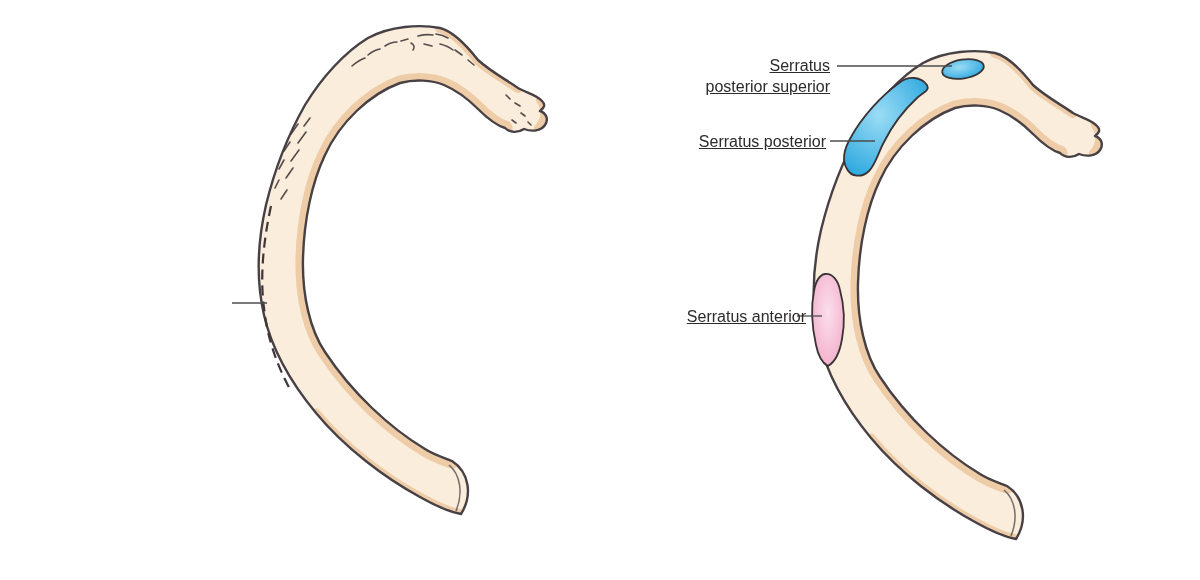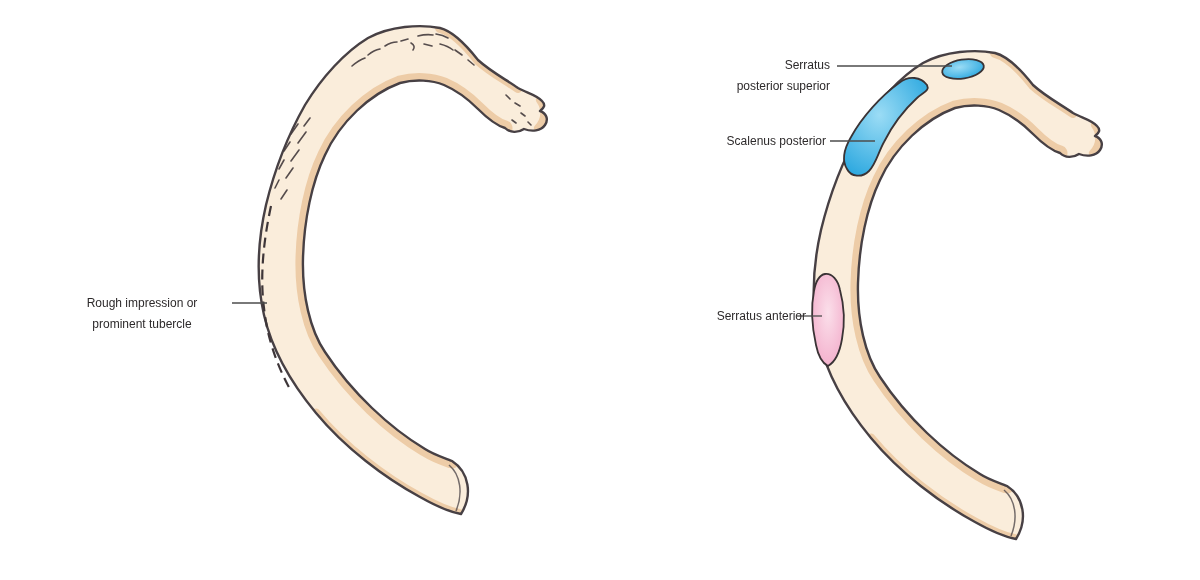--- a/index.html
+++ b/index.html
@@ -19,21 +19,21 @@
   .figure{position:relative;width:1200px;height:580px;background:var(--background);overflow:hidden;}
   .figure svg{position:absolute;left:0;top:0;}
   .bone-fill{fill:var(--bone-fill);stroke:none;}
   .bone-outline{fill:none;stroke:var(--bone-outline);stroke-width:2.4;stroke-linejoin:round;}
   .shade{fill:none;stroke:var(--bone-shading);stroke-linecap:round;}
   .texture{fill:none;stroke:#443B3D;stroke-width:1.6;stroke-linecap:round;opacity:.9;}
   .rough-dash{fill:none;stroke:#3E3639;stroke-width:2.2;stroke-dasharray:10 6;stroke-linecap:butt;}
   .facet{fill:none;stroke:var(--bone-outline);stroke-width:1.5;opacity:.75;}
   .patch{stroke:#3A3335;stroke-width:1.8;stroke-linejoin:round;}
   .leader{stroke:var(--leader-color);stroke-width:1.3;}
-  .label{position:absolute;font-size:12px;line-height:21px;color:var(--label-color);white-space:nowrap;}
+  .label{position:absolute;font-size:16px;line-height:21px;color:var(--label-color);white-space:nowrap;text-decoration:underline;}
   .label span{display:block;}
   .align-right{text-align:right;}
   .align-center{text-align:center;}
 </style>
 </head>
 <body>
 
 <div class="figure">
 
   <svg width="1200" height="580" viewBox="0 0 1200 580" aria-hidden="true">
@@ -106,31 +106,27 @@
       <path class="patch" fill="url(#gpink)" d="M 270,249 C 277,248 283,255 285,265 C 289,280 290,298 287,314 C 285,326 280,337 273,341
                C 267,338 263,330 261,320 C 257,302 256,281 259,266 C 261,255 264,250 270,249 Z"></path>
     </g>
 
     <line class="leader" x1="232" y1="303" x2="267" y2="303"></line>
     <line class="leader" x1="837" y1="66" x2="952" y2="66"></line>
     <line class="leader" x1="830" y1="141" x2="875" y2="141"></line>
     <line class="leader" x1="797" y1="316" x2="822" y2="316"></line>
   </svg>
 
-  <div class="label align-center" style="left:52px;top:293px;width:180px;">
-    <span>Rough impression or</span>
-    <span>prominent tubercle</span>
-  </div>
 
   <div class="label align-right" style="right:370px;top:55px;">
     <span>Serratus</span>
     <span>posterior superior</span>
   </div>
 
   <div class="label align-right" style="right:374px;top:131px;">
-    <span>Scalenus posterior</span>
+    <span>Serratus posterior</span>
   </div>
 
   <div class="label align-right" style="right:394px;top:306px;">
     <span>Serratus anterior</span>
   </div>
 
 </div>
 
 </body></html>

